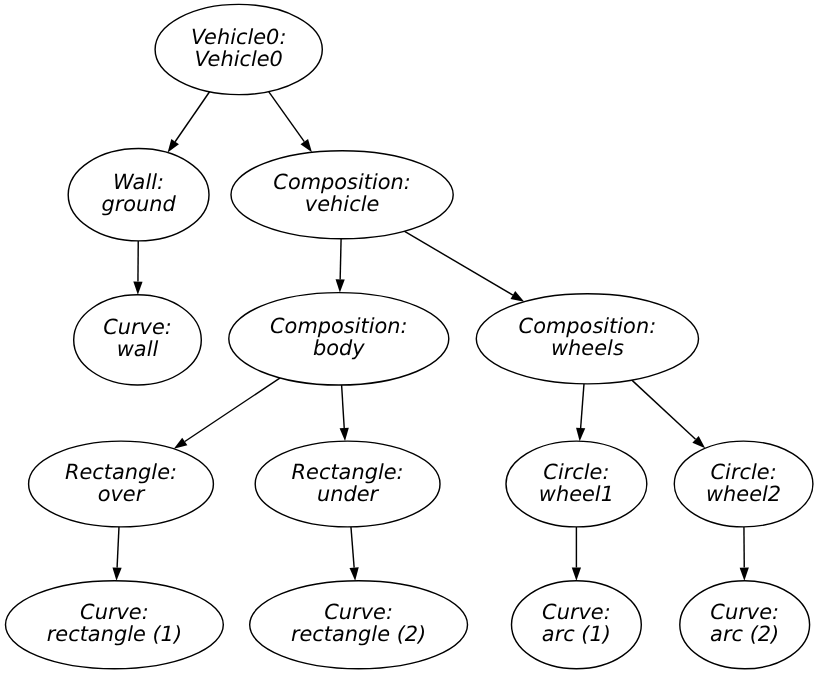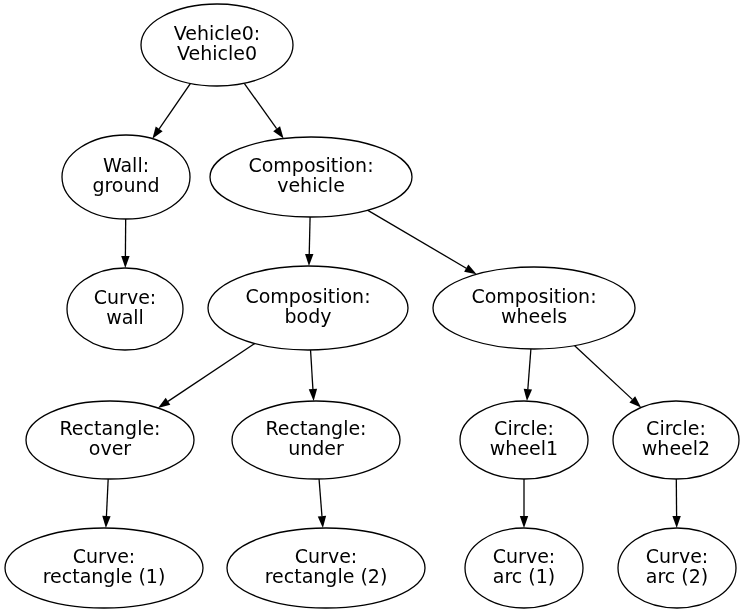--- a/index.html
+++ b/index.html
@@ -7,20 +7,21 @@
     padding: 0;
     background: #ffffff;
     width: 745px;
     height: 616px;
     overflow: hidden;
   }
   .canvas {
     width: 745px;
     height: 616px;
     background: #ffffff;
+    font-style: italic;
   }
   svg {
     display: block;
   }
   text {
     font-family: "DejaVu Sans", "Liberation Sans", sans-serif;
     font-size: 19px;
     fill: #000000;
   }
 </style>

